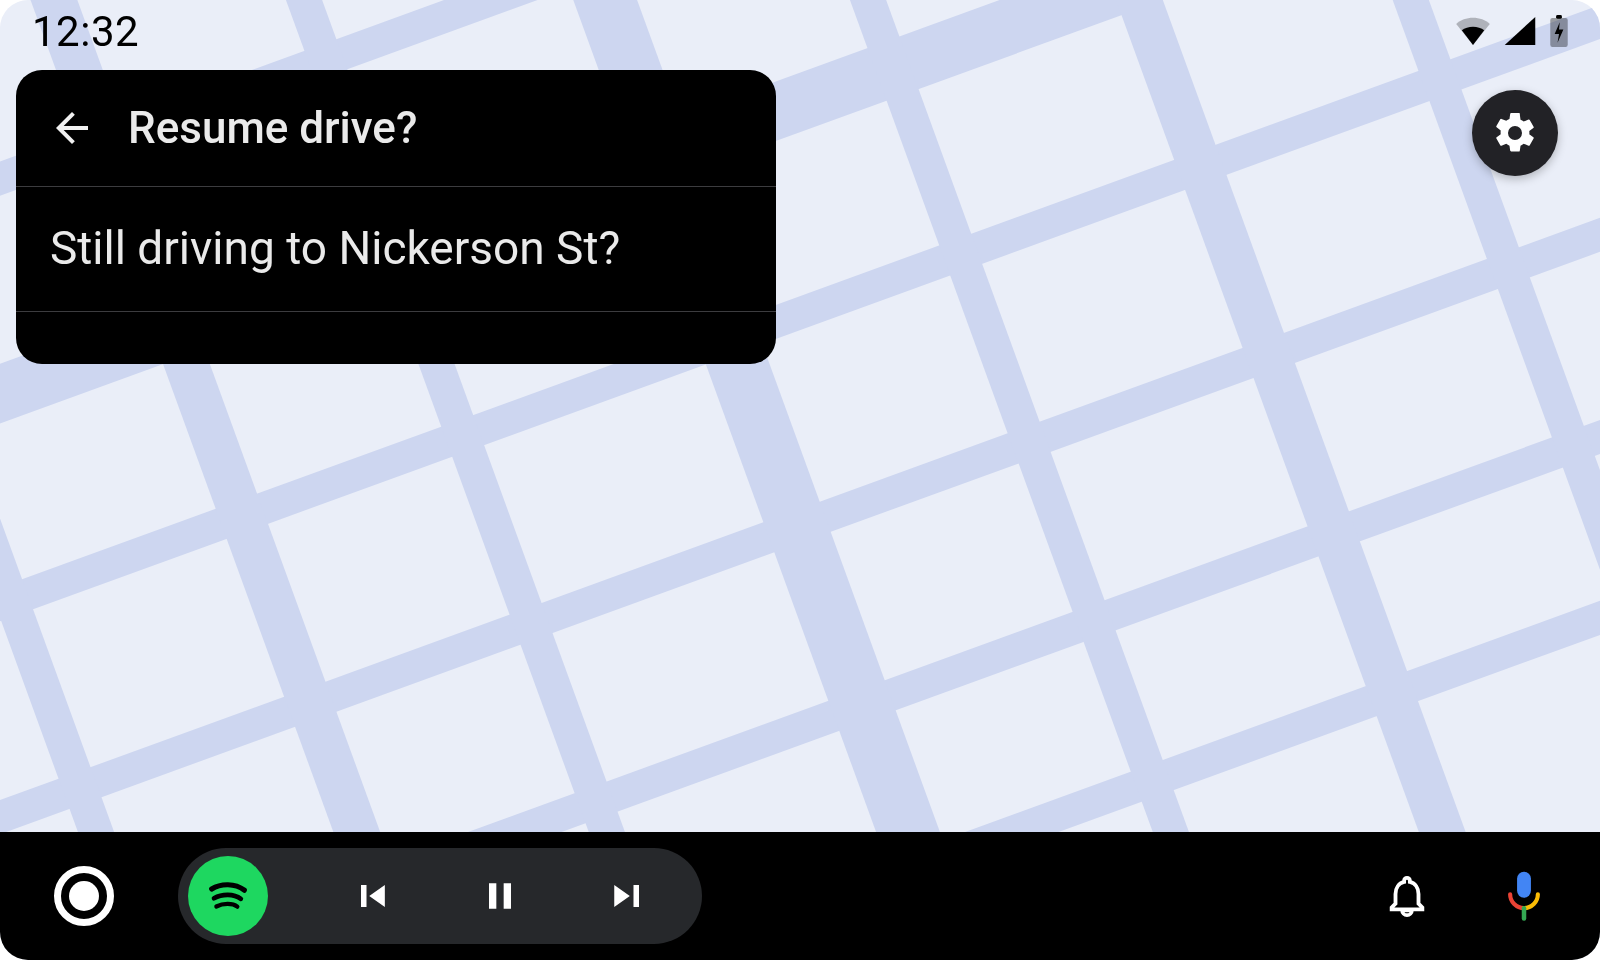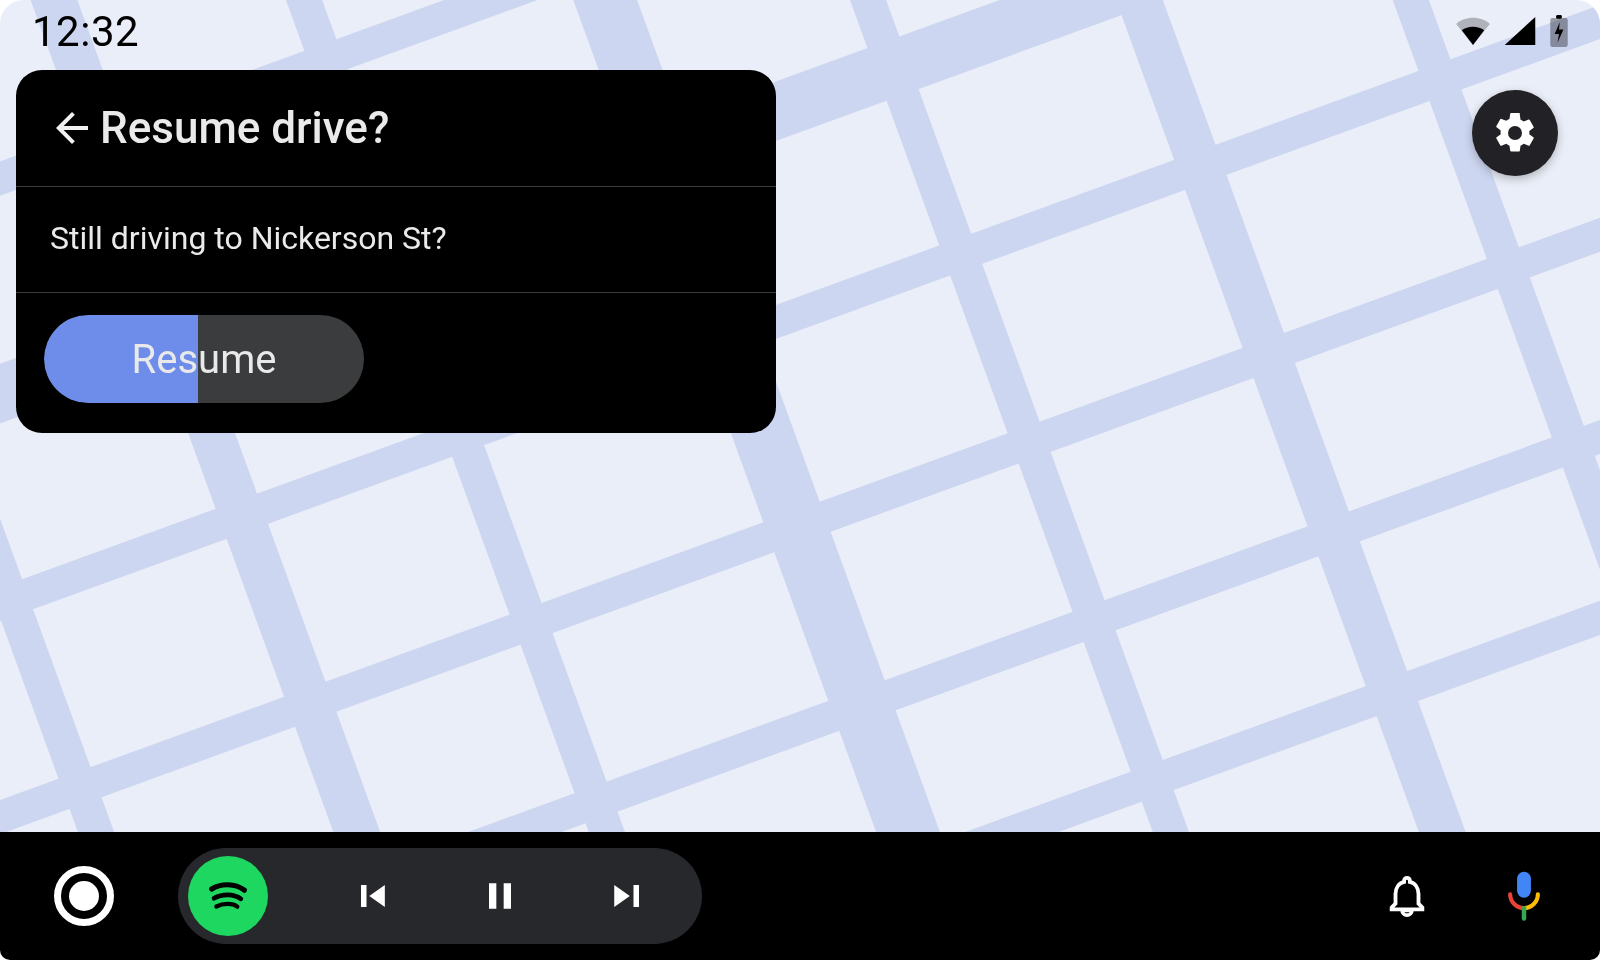--- a/index.html
+++ b/index.html
@@ -8,21 +8,21 @@
     font-family: "Roboto", "Segoe UI", Arial, sans-serif;
     background: #fff;
     overflow: hidden;
   }
   .screen {
     width: 1600px;
     height: 960px;
     position: relative;
     background: #fff;
     overflow: hidden;
-    border-radius: 10px;
+    border-radius: 28px;
   }
 
   .device {
     position: absolute;
     left: 0; right: 0;
     top: 0;
     height: 960px;
     background: #eaeef8;
     border-radius: 24px 24px 0 0;
     overflow: hidden;
@@ -89,39 +89,40 @@
     left: 16px;
     width: 760px;
     background: #000;
     border-radius: 26px;
     overflow: hidden;
     z-index: 20;
   }
   .dialog-header {
     display: flex;
     align-items: center;
+    gap: 28px;
     padding: 30px 40px 30px 28px;
     border-bottom: 1px solid #3c3c3f;
   }
   .back-btn {
     width: 56px; height: 56px;
     display: flex; align-items: center; justify-content: center;
     color: #f1f1f1;
   }
   .dialog-title {
     font-size: 44px;
     font-weight: 500;
     color: #eaeaea;
   }
   .dialog-body {
     padding: 30px 34px 32px 34px;
     border-bottom: 1px solid #3c3c3f;
   }
   .dialog-body-text {
-    font-size: 32px;
+    font-size: 46px;
     line-height: 1.35;
     color: #eaeaea;
     font-weight: 400;
   }
   .dialog-actions {
     display: flex;
     gap: 70px;
     padding: 22px 28px 30px 28px;
   }
   .pill-btn {
@@ -262,24 +263,20 @@
                 <path fill="#f1f1f1" d="M20 11H7.83l5.59-5.59L12 4l-8 8 8 8 1.41-1.41L7.83 13H20z"></path>
               </svg>
           </span>
         </div>
         <div class="dialog-title">Resume drive?</div>
       </div>
       <div class="dialog-body">
         <div class="dialog-body-text">Still driving to Nickerson St?</div>
       </div>
       <div class="dialog-actions">
-        <div class="pill-btn">
-          <div class="pill-progress"></div>
-          <span class="pill-label">Resume</span>
-        </div>
       </div>
     </div>
 
     <div class="navbar">
       <div class="home-btn"></div>
 
       <div class="media-group">
         <div class="spotify">
           <span class="icon">
             <svg width="56" height="56" viewBox="0 0 24 24">

